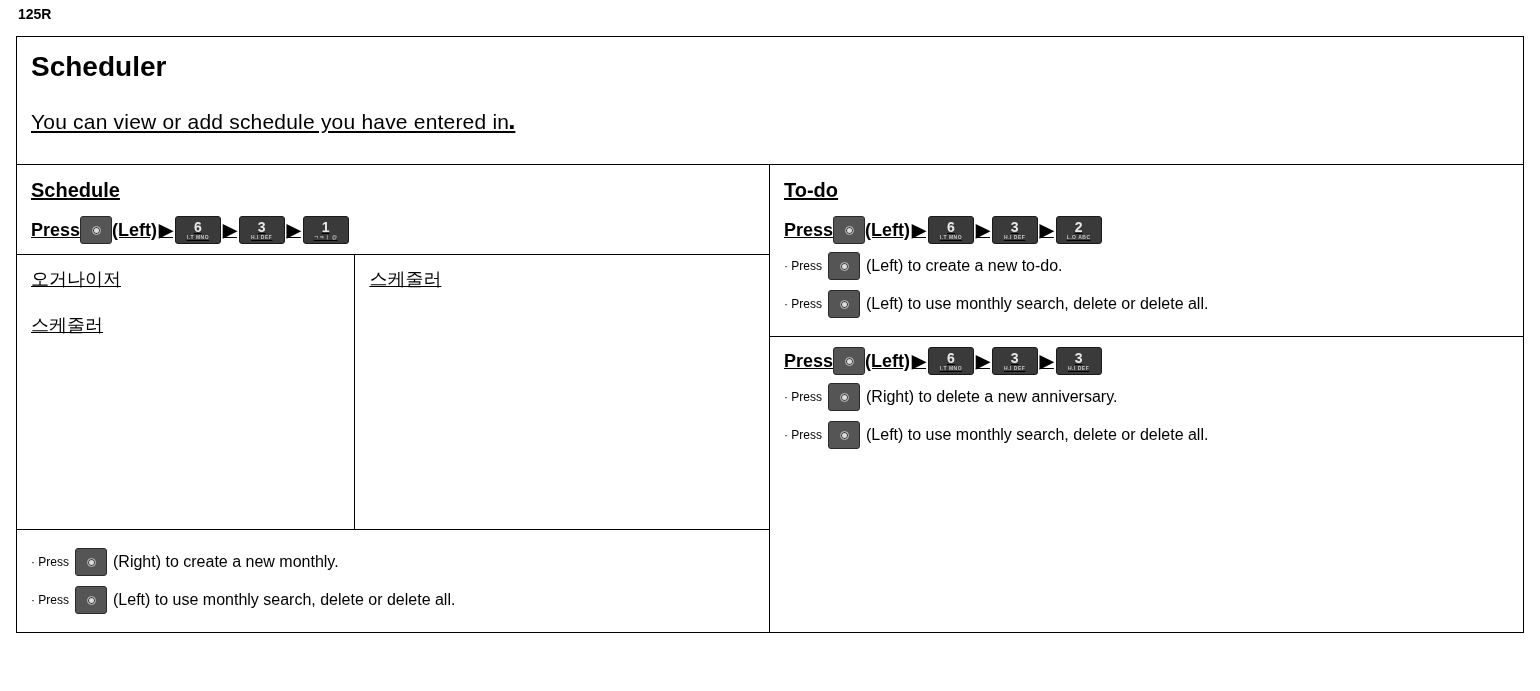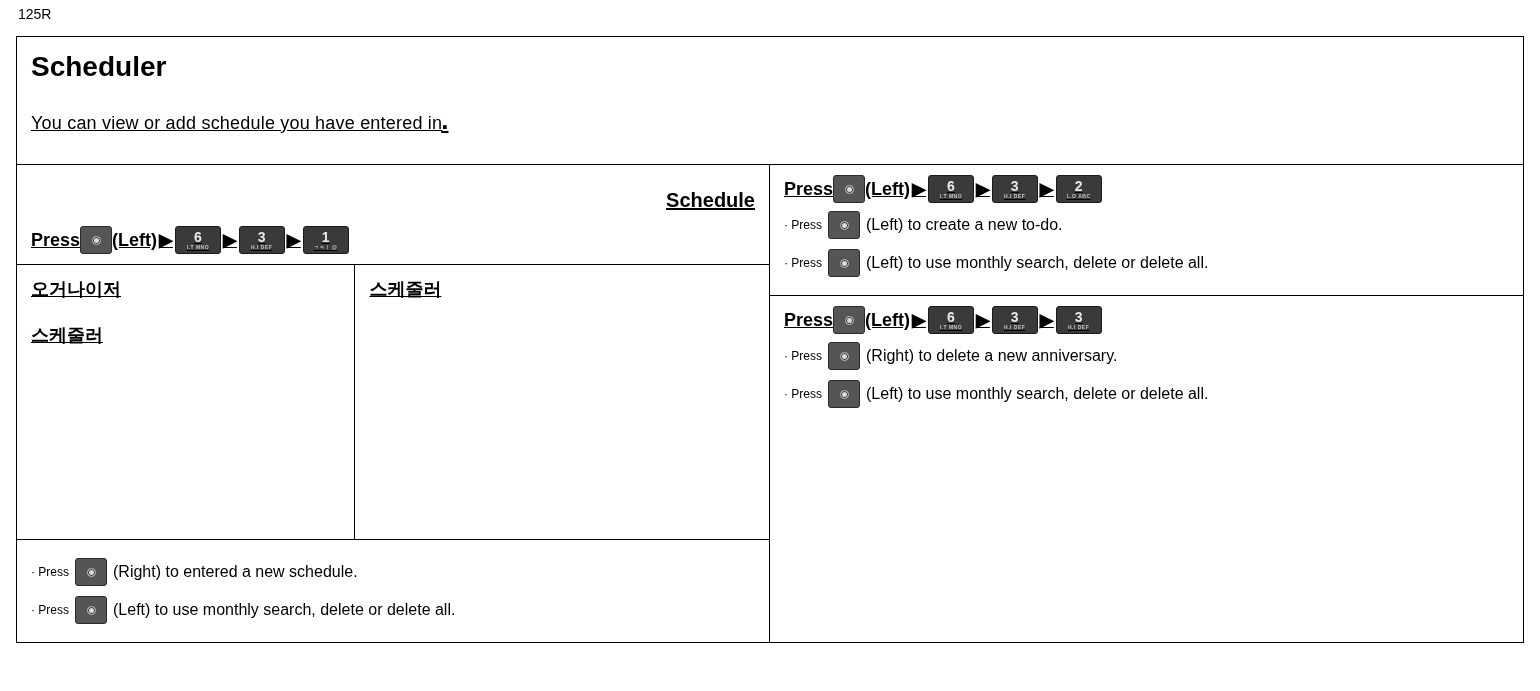--- a/index.html
+++ b/index.html
@@ -8,38 +8,38 @@
     background: #fff;
     font-family: Arial, Helvetica, sans-serif;
     color: #000;
   }
   .page {
     width: 1540px;
     padding: 6px 16px 0 16px;
     box-sizing: border-box;
   }
   .corner {
-    font-weight: normal;
+    font-weight: bold;
     font-size: 14px;
     margin: 0 0 14px 2px;
   }
   .outer {
     border: 1px solid #000;
   }
   .title-block {
     padding: 14px 14px 28px 14px;
     border-bottom: 1px solid #000;
   }
   .title {
     font-size: 28px;
     font-weight: bold;
     margin: 0 0 22px 0;
   }
   .intro {
-    font-size: 18px;
+    font-size: 21px;
     text-decoration: underline;
     letter-spacing: 0.2px;
   }
   .intro-dot {
     font-size: 26px;
     font-weight: bold;
     vertical-align: baseline;
     text-decoration: underline;
     margin-left: -1px;
   }
@@ -59,22 +59,21 @@
     display: flex;
     flex-direction: column;
   }
   .pad {
     padding: 10px 14px 8px 14px;
   }
   .sec-head {
     font-size: 20px;
     font-weight: bold;
     text-decoration: underline;
-    margin: 14px 0 14px 0;
-    text-align: right;
+    margin: 4px 0 14px 0;
   }
   .press-line {
     font-size: 18px;
     font-weight: bold;
     text-decoration: underline;
     display: flex;
     align-items: center;
     flex-wrap: wrap;
     margin: 0 0 2px 0;
   }
@@ -136,21 +135,20 @@
     font-size: 18px;
     text-decoration: underline;
     line-height: 1;
     padding: 0 2px;
   }
   .left-grid {
     display: grid;
     grid-template-columns: 45% 55%;
     border-top: 1px solid #000;
     border-bottom: 1px solid #000;
-    font-weight: bold;
   }
   .left-grid > div {
     padding: 10px 12px 0 14px;
   }
   .left-grid > div:first-child {
     border-right: 1px solid #000;
   }
   .kword {
     font-size: 18px;
     text-decoration: underline;
@@ -225,32 +223,33 @@
           </div>
           <div>
             <div class="kword">스케줄러</div>
           </div>
         </div>
 
         <div class="pad">
           <div class="bullet-line">
             <span class="dot">· Press</span>
             <span class="softkey"></span>
-            <span>(Right) to entered a new schedule.</span>
+            <span>(Right) to create a new monthly.</span>
           </div>
           <div class="bullet-line">
             <span class="dot">· Press</span>
             <span class="softkey"></span>
             <span>(Left) to use monthly search, delete or delete all.</span>
           </div>
         </div>
       </div>
 
       <div class="col-right">
         <div class="pad">
+          <div class="sec-head">To-do</div>
           <div class="press-line">
             <span class="txt">Press</span>
             <span class="softkey"></span>
             <span class="txt">(Left)</span>
             <span class="arrow">▶</span>
             <span class="numkey">
                 <span class="big">6</span>
                 <span class="small">I.T MNO</span>
               </span>
             <span class="arrow">▶</span>

